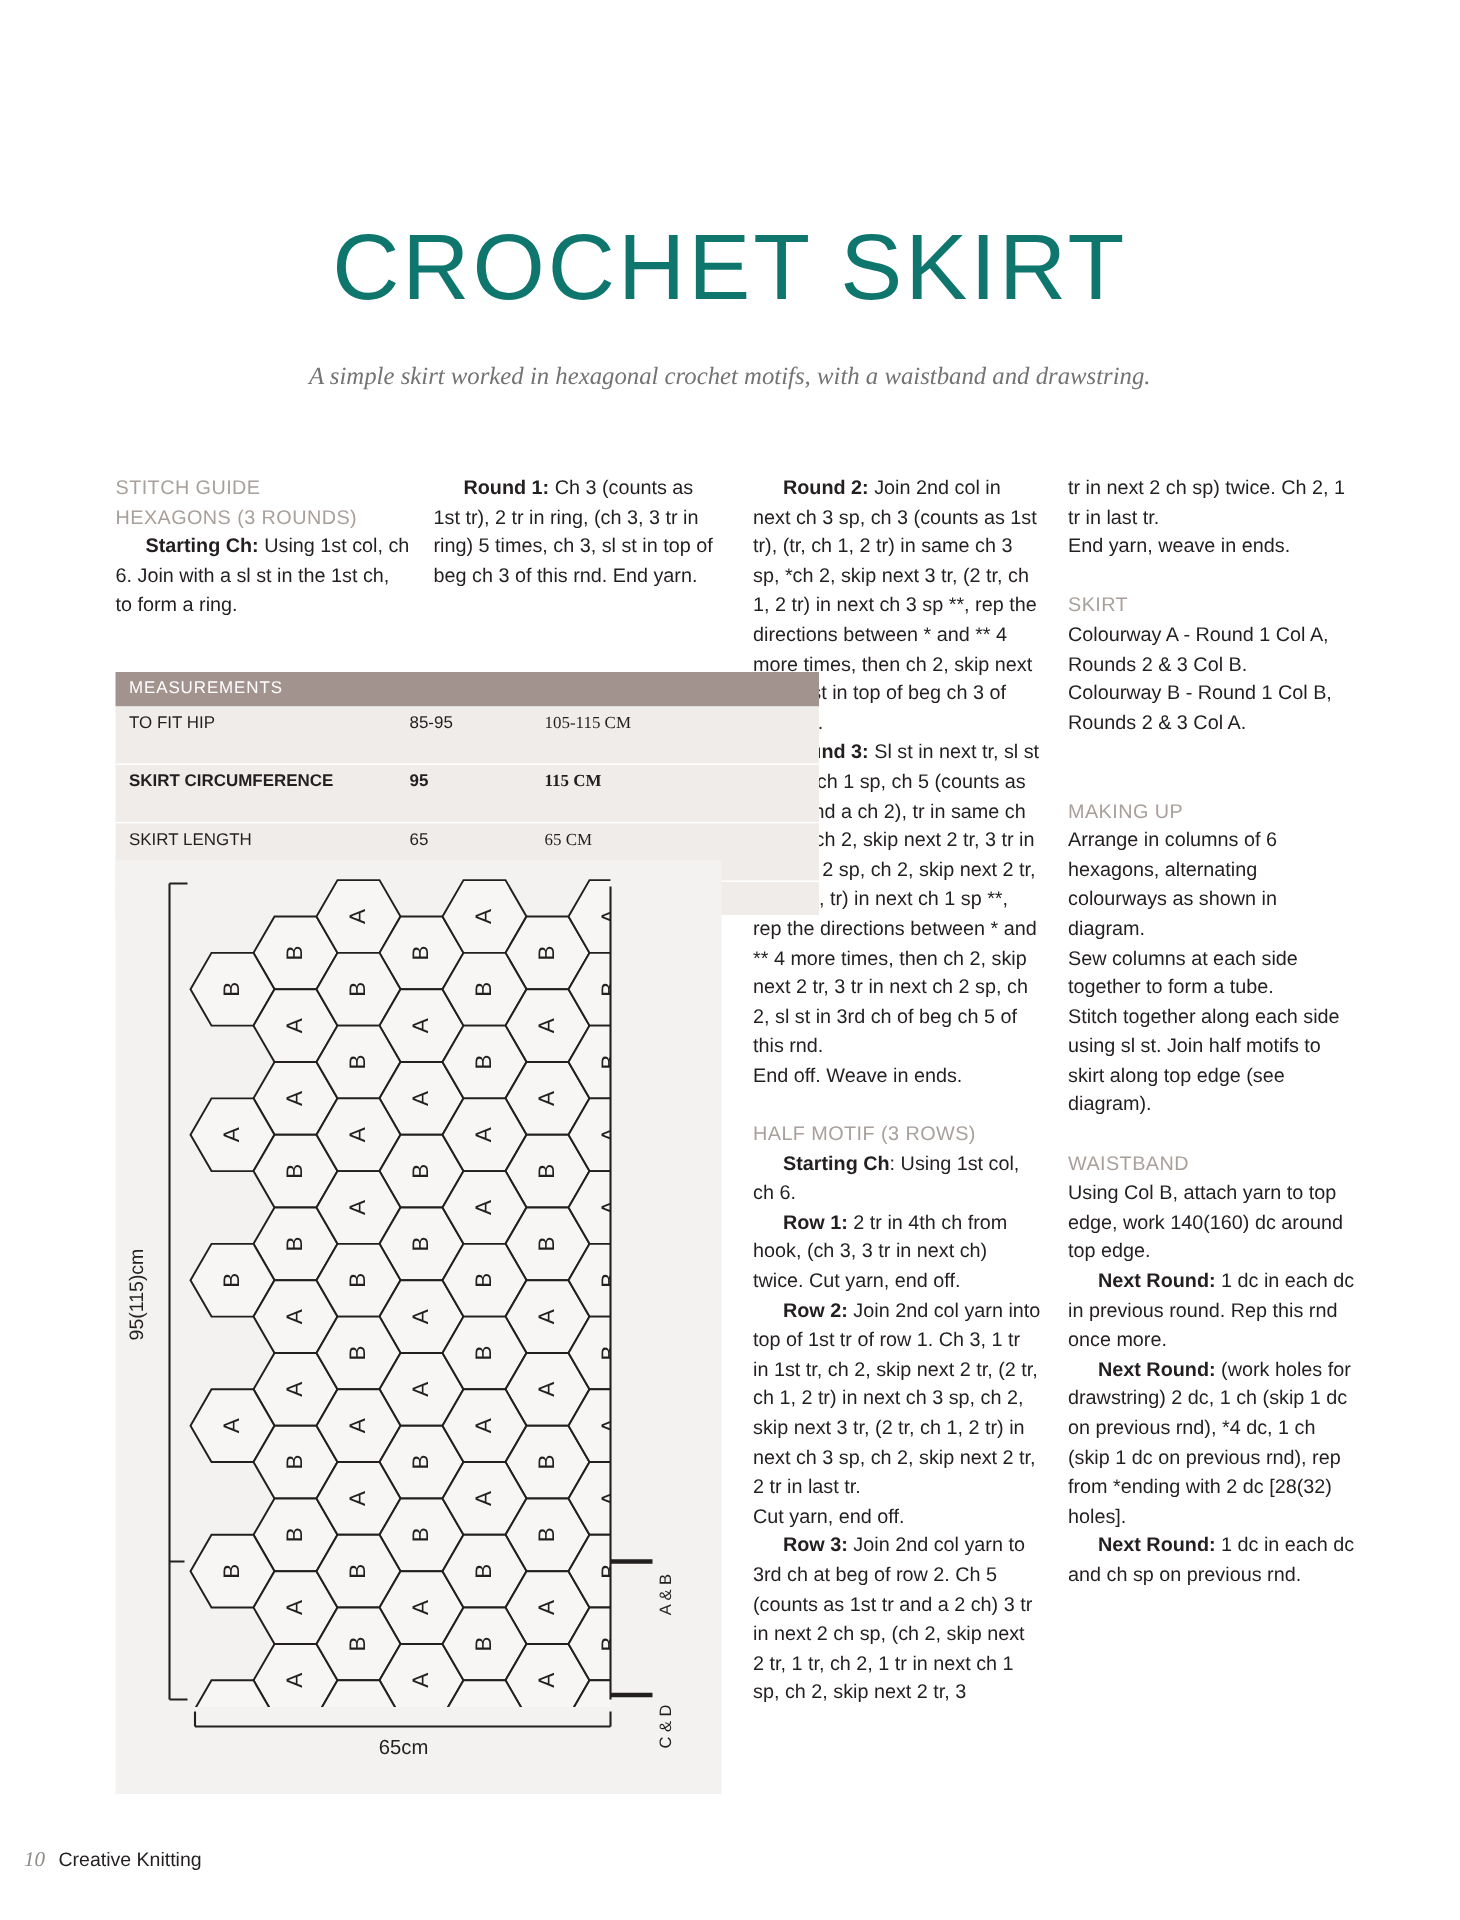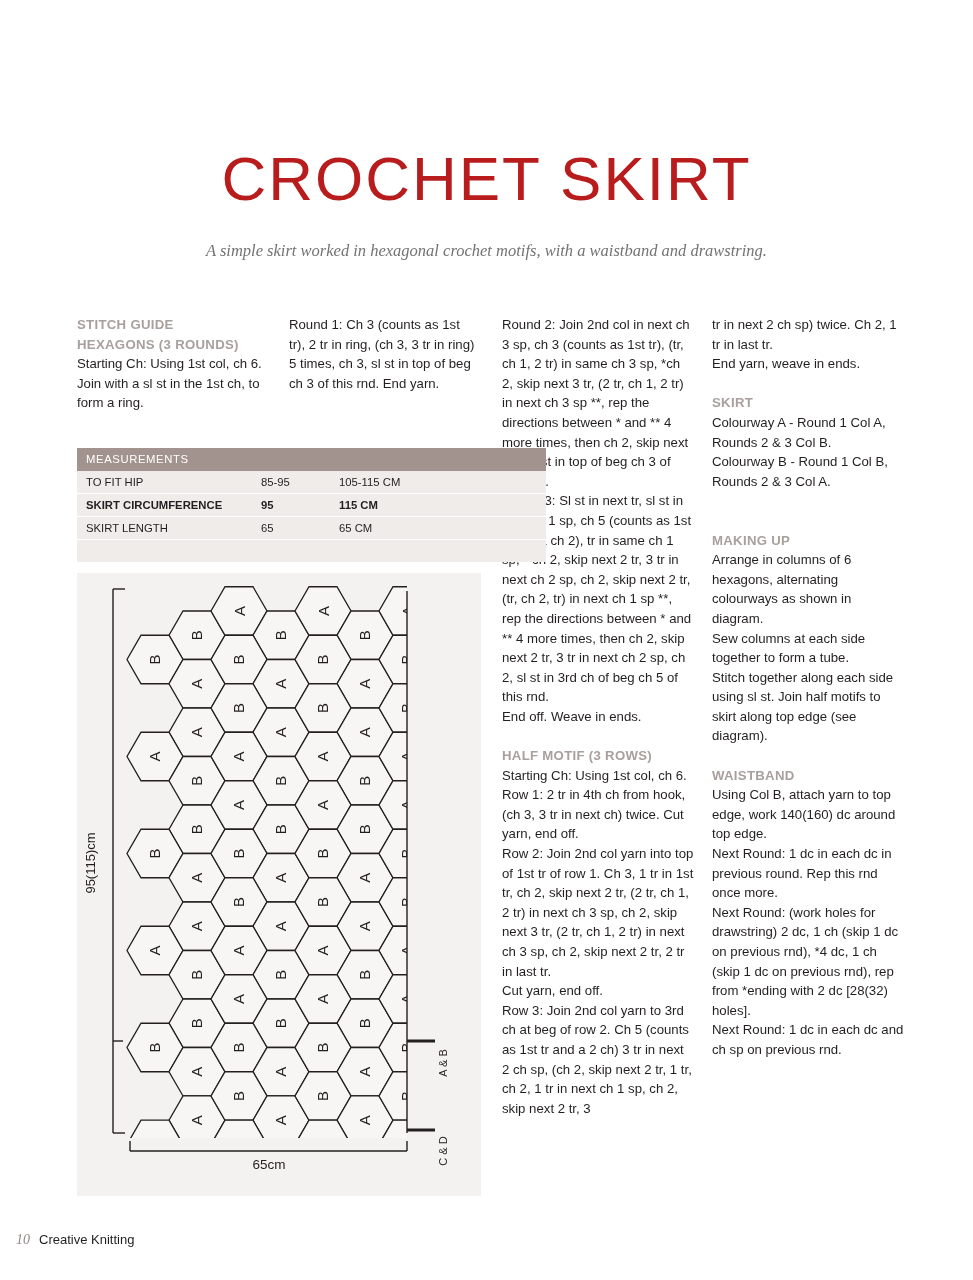--- a/index.html
+++ b/index.html
@@ -19,21 +19,21 @@
   
   .page-title {
     position: absolute;
     top: 143px;
     left: 0;
     width: 973px;
     text-align: center;
     font-size: 62px;
     font-weight: 300;
     letter-spacing: 2px;
-    color: #b91c1c;
+    color: #0f766e;
     font-family: "Liberation Sans", sans-serif;
   }
   .page-subtitle {
     position: absolute;
     top: 241px;
     left: 0;
     width: 973px;
     text-align: center;
     font-family: "Liberation Serif", serif;
     font-style: italic;
@@ -49,26 +49,26 @@
     line-height: 19.6px;
     color: #231f20;
   }
   .col-1 { left: 77px;  width: 196px; }
   .col-2 { left: 289px; width: 190px; }
   .col-3 { left: 502px; width: 192px; }
   .col-4 { left: 712px; width: 192px; }
 
   .sec-head {
     color: #a8a09c;
-    font-weight: bold;
+    font-weight: normal;
     font-size: 13.2px;
     letter-spacing: .3px;
     line-height: 19.6px;
   }
-  .b { font-weight: normal; }
+  .b { font-weight: bold; margin-left: 20px; }
   p { margin: 0; }
   .gap { height: 19.6px; }
 
   
   .meas {
     position: absolute;
     left: 77px;
     top: 448px;
     width: 469px;
     font-size: 11.3px;
@@ -77,26 +77,27 @@
   .meas-head {
     background: #a3938e;
     color: #ffffff;
     font-size: 11.3px;
     letter-spacing: .6px;
     padding: 5px 9px 6px 9px;
   }
   .meas-row {
     display: flex;
     background: #efecea;
-    padding: 5px 9px 5px 9px;
+    padding: 5px 9px 21px 9px;
     border-bottom: 1px solid #ffffff;
+    gap: 12px;
   }
   .meas-row .c0 { width: 175px; }
   .meas-row .c1 { width: 78px; }
-  .meas-row .c2 { width: 120px; }
+  .meas-row .c2 { width: 120px; font-family: Liberation Serif, serif; }
   .meas-row.bold { font-weight: bold; }
   .meas-filler {
     background: #efecea;
     height: 22px;
   }
 
   
   .diagram {
     position: absolute;
     left: 77px;

